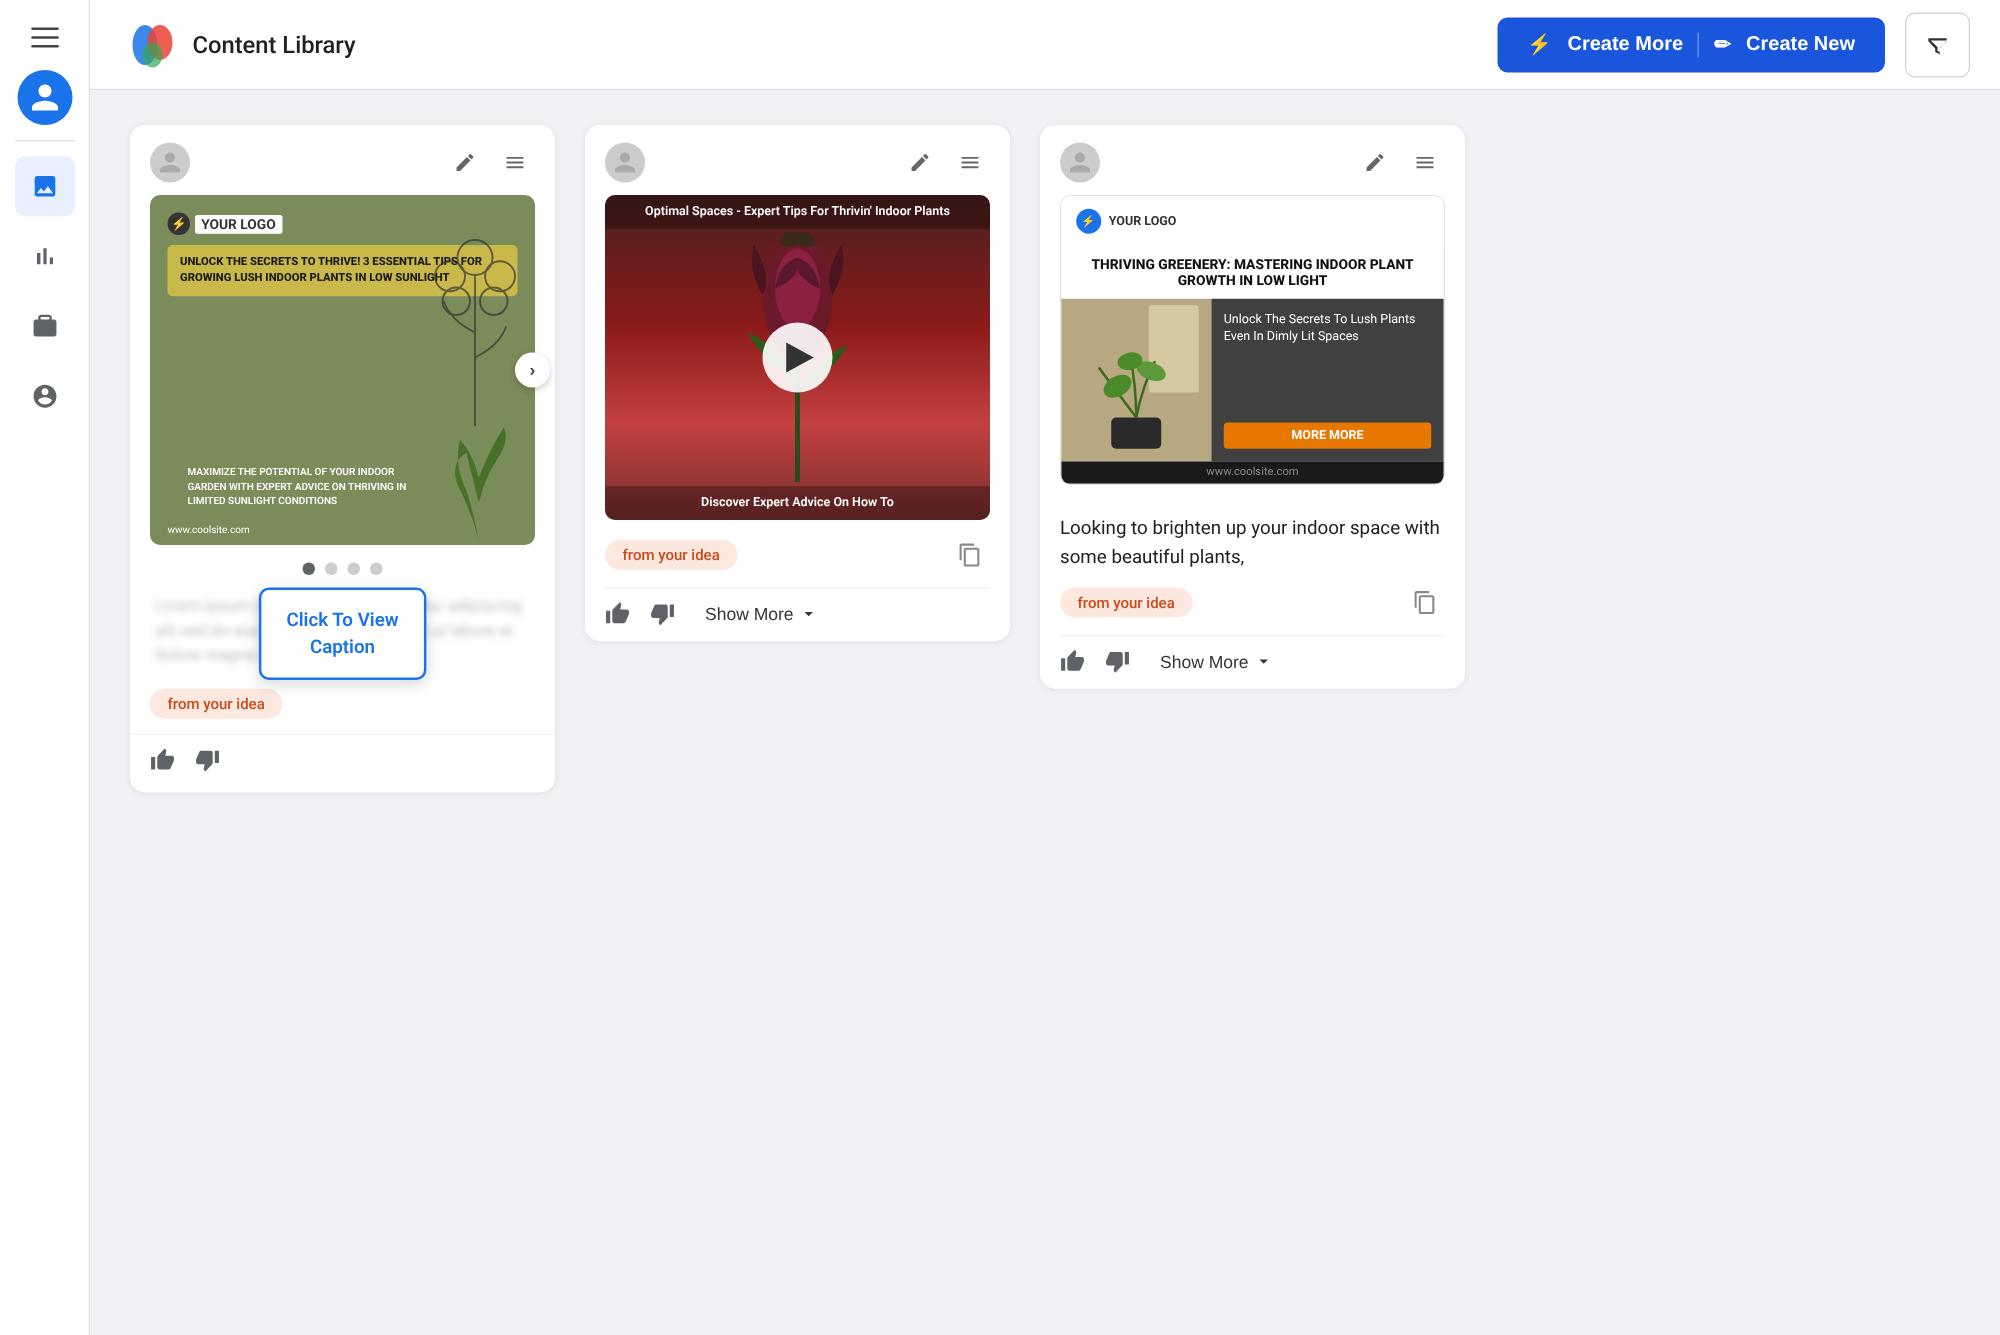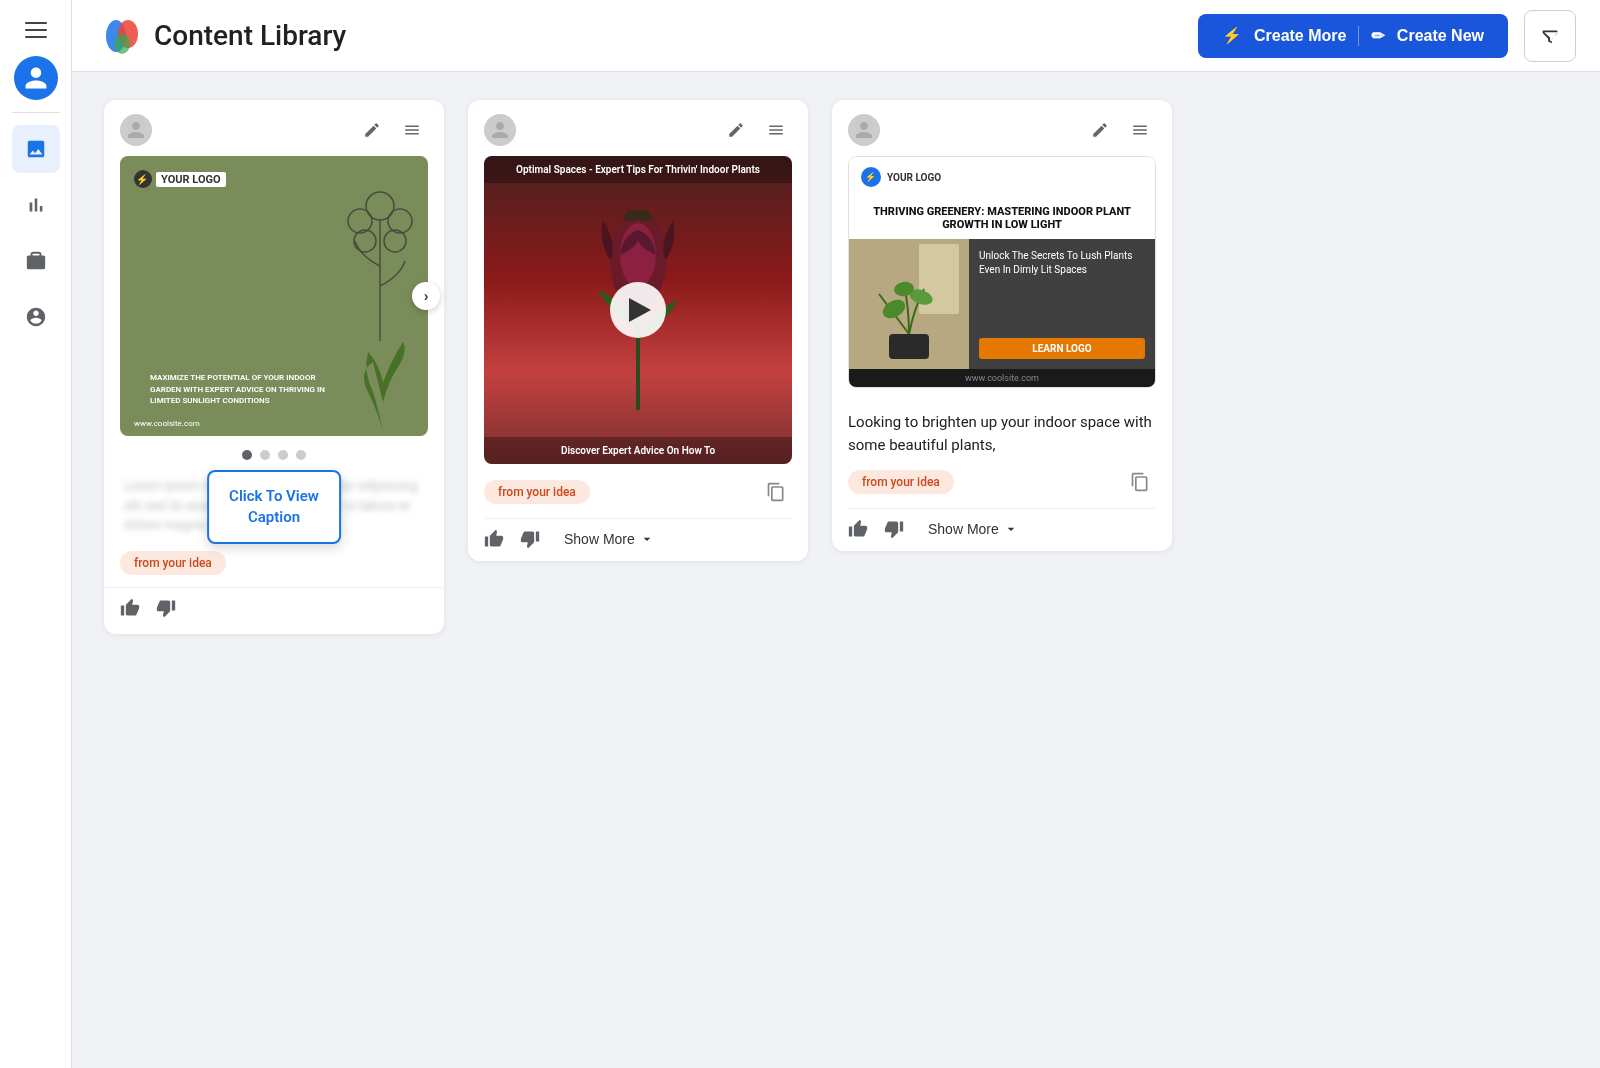--- a/index.html
+++ b/index.html
@@ -38,21 +38,21 @@
       background: #fff;
       height: 72px;
       display: flex;
       align-items: center;
       padding: 0 24px;
       border-bottom: 1px solid #e0e0e0;
       gap: 16px;
     }
     .header-logo { display: flex; align-items: center; gap: 10px; }
     .header-logo-icon { width: 48px; height: 48px; }
-    .header-title { font-size: 28px; font-weight: 500; color: #202124; }
+    .header-title { font-size: 19px; font-weight: 500; color: #202124; }
     .header-spacer { flex: 1; }
     .btn-create-more-new {
       background: #1a56db;
       color: #fff;
       border: none;
       border-radius: 8px;
       padding: 12px 24px;
       font-size: 16px;
       font-weight: 600;
       cursor: pointer;
@@ -157,21 +157,21 @@
 
     .card-tags { display: flex; align-items: center; padding: 4px 16px 12px; gap: 10px; }
     .tag-from-idea { background: #fde8e0; color: #c94a1a; border-radius: 20px; padding: 5px 14px; font-size: 12px; font-weight: 500; display: inline-block; }
     .copy-btn { margin-left: auto; cursor: pointer; width: 32px; height: 32px; display: flex; align-items: center; justify-content: center; }
 
     .card-actions { display: flex; align-items: center; padding: 10px 16px 16px; gap: 16px; border-top: 1px solid #f0f0f0; }
     .action-btn { display: flex; align-items: center; gap: 6px; cursor: pointer; background: none; border: none; color: #5f6368; font-size: 14px; }
     .show-more-btn { display: flex; align-items: center; gap: 4px; cursor: pointer; background: none; border: none; color: #333; font-size: 14px; font-weight: 500; margin-left: 8px; }
 
     
-    .card2-video-container { position: relative; margin: 0 16px; border-radius: 8px; overflow: hidden; height: 308px; }
+    .card2-video-container { position: relative; margin: 0 16px; border-radius: 8px; overflow: hidden; height: 260px; }
     .card2-video-bg { width: 100%; height: 100%; background: linear-gradient(180deg, #4a2020 0%, #8b1a1a 40%, #c44040 70%, #7a3030 100%); display: flex; align-items: center; justify-content: center; position: relative; }
     .video-overlay-top { position: absolute; top: 0; left: 0; right: 0; padding: 8px; background: rgba(0,0,0,0.3); }
     .video-overlay-text { color: #fff; font-size: 10px; font-weight: 600; text-align: center; }
     .video-overlay-bottom { position: absolute; bottom: 0; left: 0; right: 0; padding: 8px; background: rgba(0,0,0,0.3); }
     .play-button { width: 56px; height: 56px; background: rgba(255,255,255,0.9); border-radius: 50%; display: flex; align-items: center; justify-content: center; cursor: pointer; }
     .play-triangle { width: 0; height: 0; border-style: solid; border-width: 12px 0 12px 22px; border-color: transparent transparent transparent #333; margin-left: 4px; }
 
     .card2-body { padding: 12px 16px; }
     .card2-title { font-size: 16px; color: #202124; line-height: 1.5; margin-bottom: 10px; }
 
@@ -292,20 +292,23 @@
       <div style="position: relative; margin: 0 16px;">
         <div class="card1-image">
 
           <div class="card1-logo">
             <div class="card1-logo-icon">
               <span style="color:#fff; font-size:10px; font-weight:900;">⚡</span>
             </div>
             <span class="card1-logo-text">YOUR LOGO</span>
           </div>
 
+          <div class="card1-text-box">
+            <p>UNLOCK THE SECRETS TO THRIVE! 3 ESSENTIAL TIPS FOR GROWING LUSH INDOOR PLANTS IN LOW SUNLIGHT</p>
+          </div>
 
           <div style="position:absolute; bottom:30px; left:30px; right:80px;">
             <p class="card1-sub-text">MAXIMIZE THE POTENTIAL OF YOUR INDOOR GARDEN WITH EXPERT ADVICE ON THRIVING IN LIMITED SUNLIGHT CONDITIONS</p>
           </div>
           <p class="card1-website" style="position:absolute; bottom:8px; left:14px;">www.coolsite.com</p>
 
           <div style="position:absolute; right:8px; top:30px; opacity:0.7;">
             <svg width="80" height="160" viewBox="0 0 80 160" fill="none" stroke="#333" stroke-width="1.5">
               <circle cx="40" cy="20" r="14"></circle>
               <circle cx="20" cy="35" r="12"></circle>
@@ -490,21 +493,21 @@
                 <path d="M60 95 Q60 70 55 45" stroke="#3a6a1a" stroke-width="2" fill="none"></path>
 
                 <ellipse cx="45" cy="70" rx="12" ry="8" fill="#4a8a2a" transform="rotate(-30 45 70)"></ellipse>
                 <ellipse cx="72" cy="58" rx="12" ry="7" fill="#5a9a3a" transform="rotate(20 72 58)"></ellipse>
                 <ellipse cx="55" cy="50" rx="10" ry="7" fill="#4a8a2a" transform="rotate(-10 55 50)"></ellipse>
               </svg>
             </div>
             <div class="card3-ad-text-panel">
               <p>Unlock The Secrets To Lush Plants Even In Dimly Lit Spaces</p>
               <div class="card3-cta-btn">
-                <span>LEARN LOGO</span>
+                <span>MORE MORE</span>
               </div>
             </div>
           </div>
           <div class="card3-ad-website">
             <span>www.coolsite.com</span>
           </div>
         </div>
       </div>
 
       <div class="card3-body">

